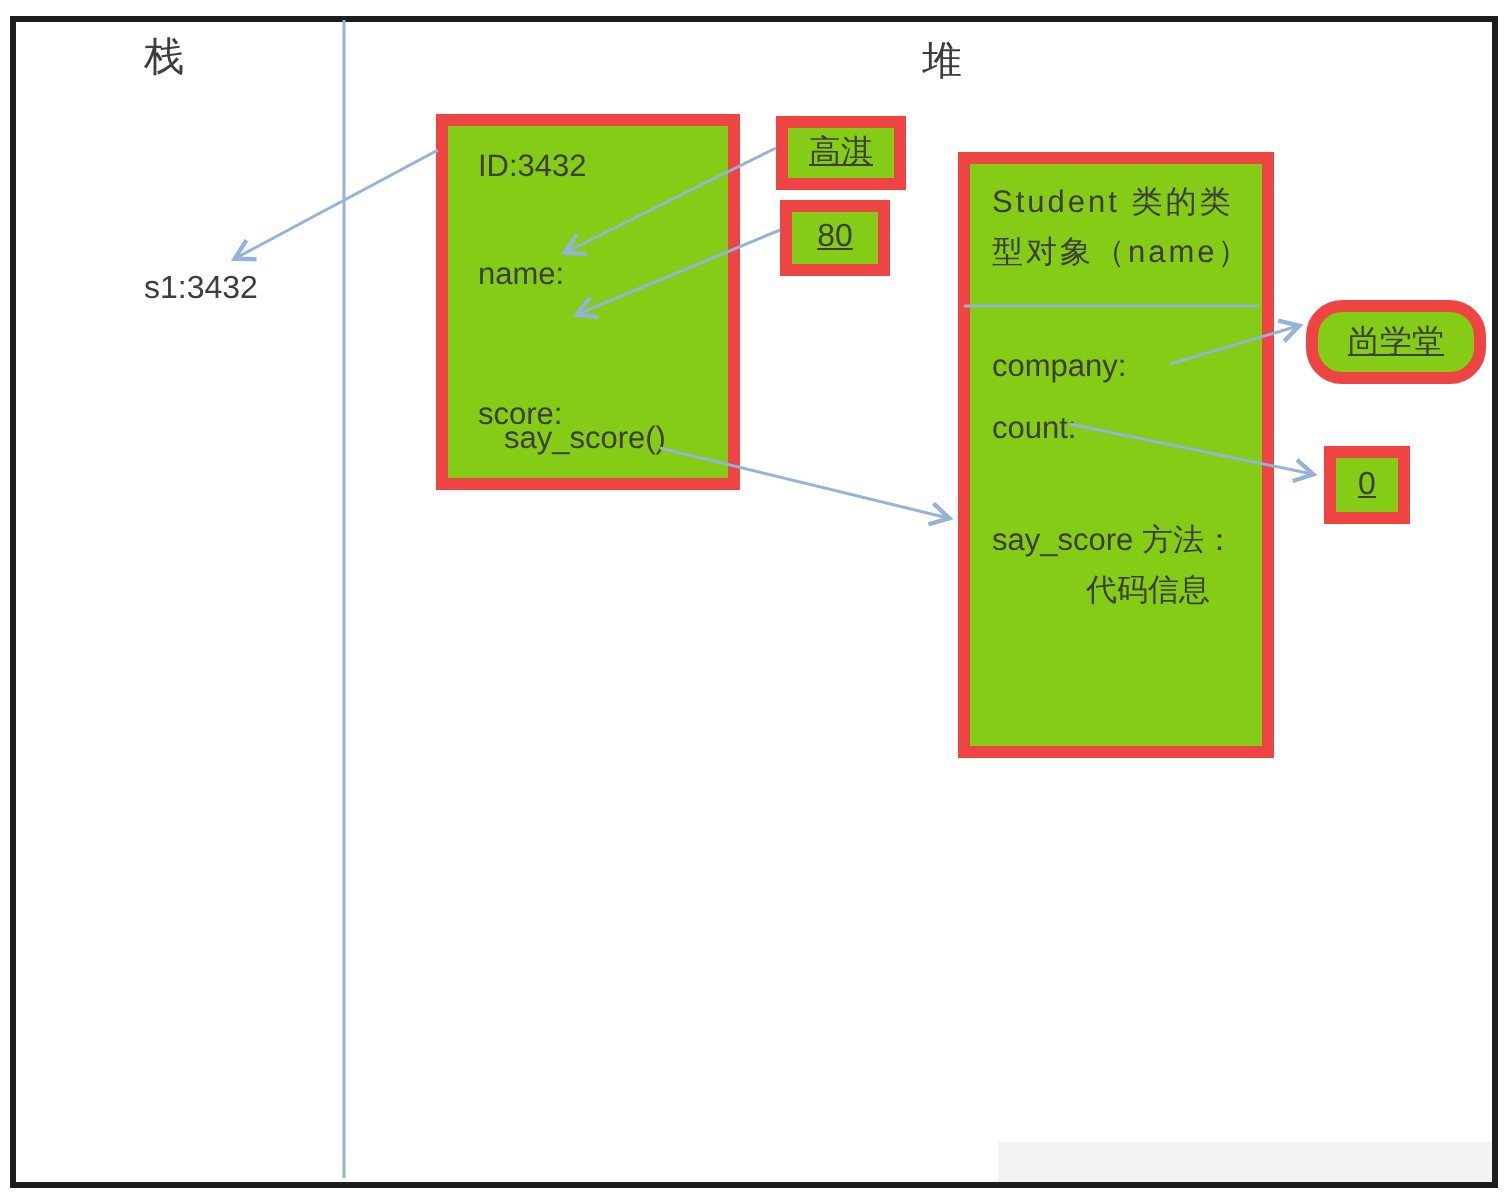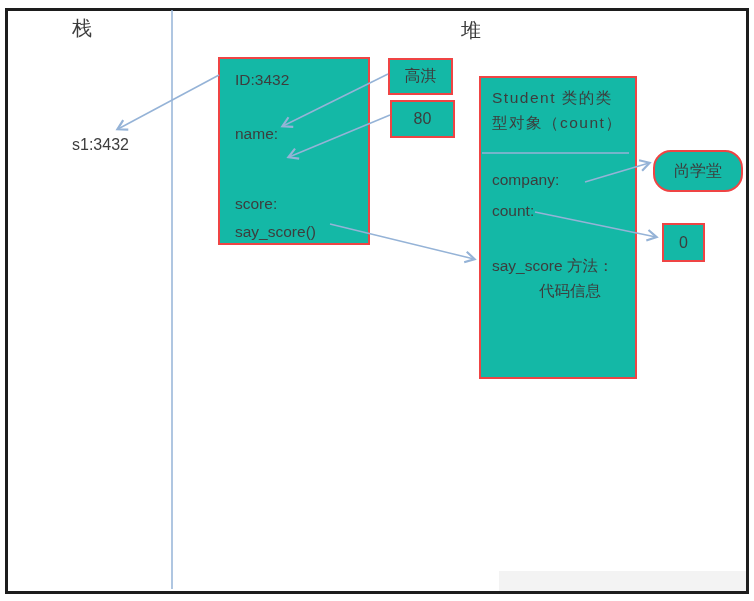--- a/index.html
+++ b/index.html
@@ -27,23 +27,24 @@
     font-size: 20px;
     color: #3d3d3d;
     white-space: nowrap;
   }
   .txt {
     font-size: 15.5px;
     color: #3d3d3d;
     white-space: nowrap;
   }
   .box {
-    border: 2px solid #ef4444;
+    border: 6px solid #ef4444;
     box-sizing: border-box;
-    background: #14b8a6;
+    background: #84cc16;
+    text-decoration: underline;
   }
   .value-box {
     display: flex;
     align-items: center;
     justify-content: center;
     font-size: 16px;
     color: #3d3d3d;
   }
   #instance-box { left: 218px; top: 57px; width: 152px; height: 188px; }
   #instance-box .txt { position: absolute; left: 15px; }
@@ -75,34 +76,34 @@
 
   <div class="abs region-label" style="left:72px; top:15px;">栈</div>
   <div class="abs region-label" style="left:461px; top:17px;">堆</div>
 
   <div class="abs txt" style="left:72px; top:136px; font-size:16px;">s1:3432</div>
 
   <div class="abs box" id="instance-box">
     <div class="txt" style="top:12px;">ID:3432</div>
     <div class="txt" style="top:66px;">name:</div>
     <div class="txt" style="top:96px;margin-top:40px;">score:</div>
-    <div class="txt" style="top:164px;">say_score()</div>
+    <div class="txt" style="top:148px;margin-left:13px;">say_score()</div>
   </div>
 
   <div class="abs box value-box" style="left:388px; top:58px; width:65px; height:37px;">
     <span>高淇</span>
   </div>
 
-  <div class="abs box value-box" style="left:390px; top:100px; width:65px; height:38px;">
+  <div class="abs box value-box" style="left:390px; top:100px; width:55px; height:38px;">
     <span>80</span>
   </div>
 
   <div class="abs box" id="class-box">
     <div class="txt class-title" style="top:7px;">Student 类的类</div>
-    <div class="txt class-title" style="top:32px;">型对象（count）</div>
+    <div class="txt class-title" style="top:32px;">型对象（name）</div>
     <div class="txt" style="top:93px;">company:</div>
     <div class="txt" style="top:124px;">count:</div>
     <div class="txt" style="top:178px;text-align:center;">say_score 方法：</div>
     <div class="txt" style="top:203px; left:58px;">代码信息</div>
   </div>
 
   <div class="abs box value-box" style="left:653px; top:150px; width:90px; height:42px;border-radius:18px;">
     <span>尚学堂</span>
   </div>
 

